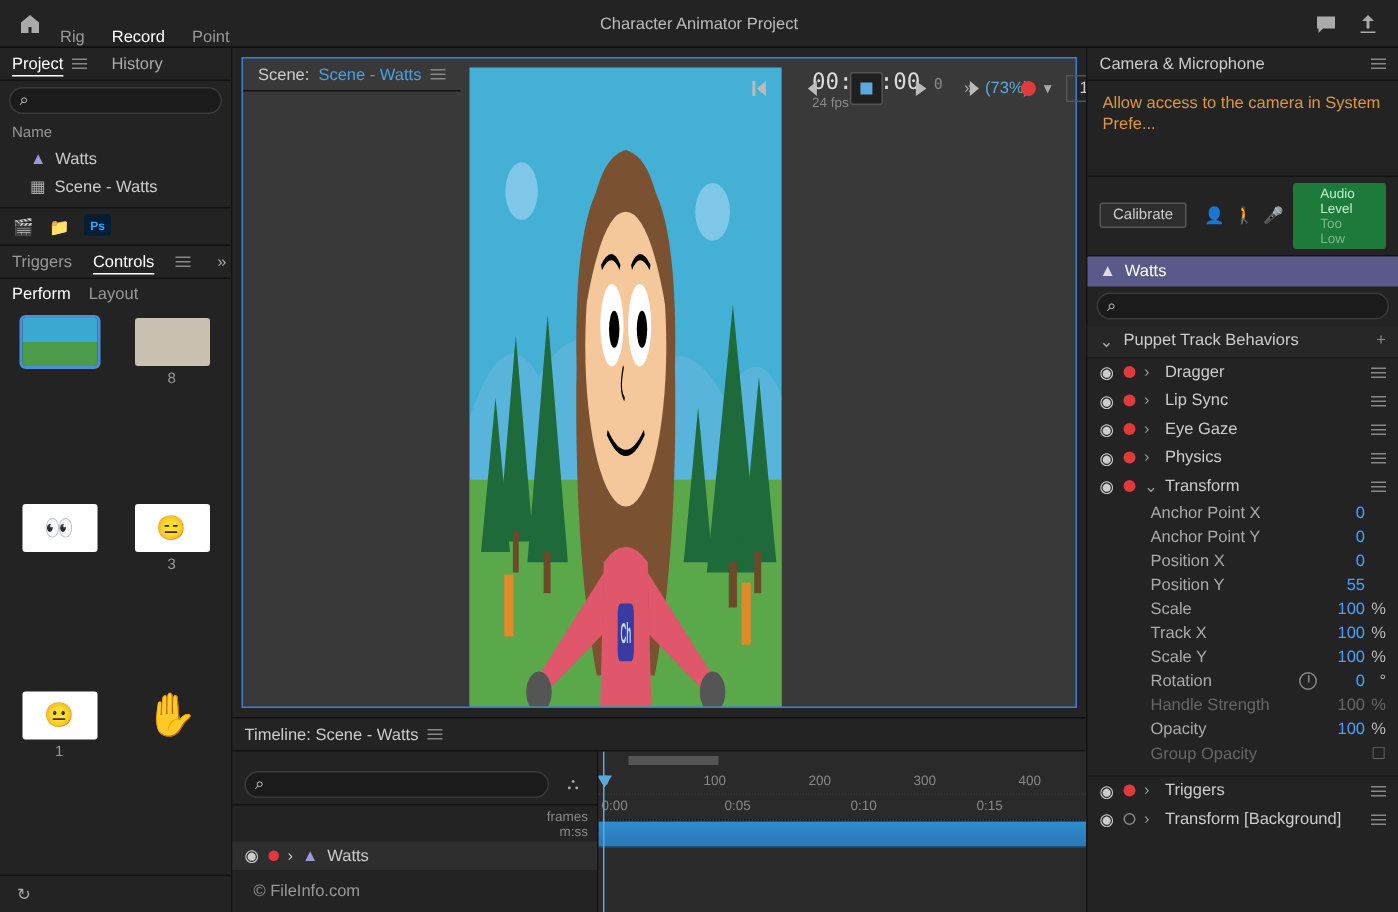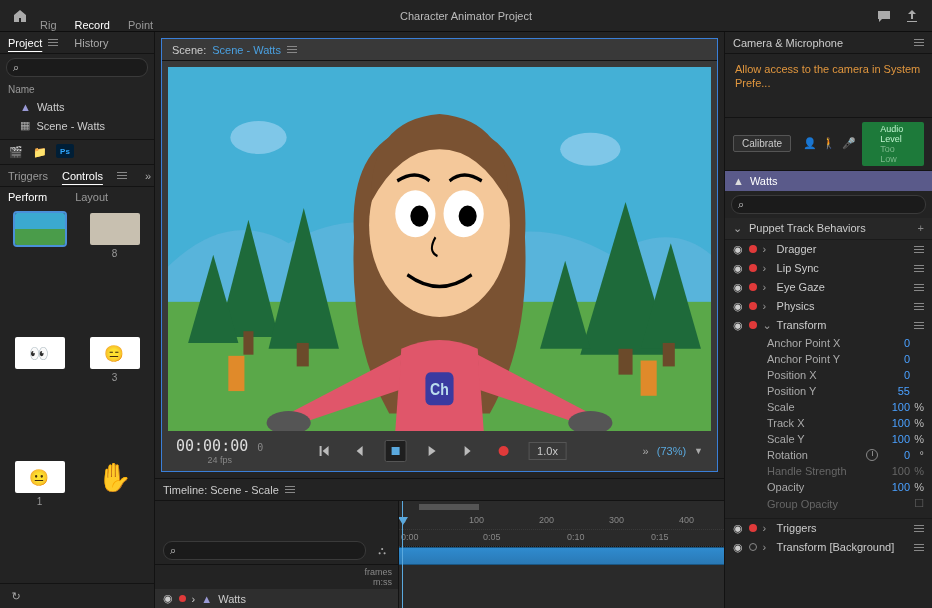--- a/index.html
+++ b/index.html
@@ -22,31 +22,31 @@
 .search-box { margin:4px 6px; padding:2px 6px; background:#1b1b1b; border:1px solid #3a3a3a; border-radius:9px; display:flex; align-items:center; gap:4px;}
 .search-box input { flex:1; background:transparent; border:none; color:#ccc; font-size:11px; outline:none; }
 .project-list { padding:0 0 4px 0; }
 .project-list .label { padding:3px 8px; color:#999; font-size:10px;}
 .project-list .item { padding:3px 8px 3px 20px; display:flex; align-items:center; gap:6px; cursor:pointer;}
 .toolbar-icons { display:flex; gap:8px; padding:4px 8px; border-top:1px solid #131313; border-bottom:1px solid #131313;}
 .sub-tabs { display:flex; gap:14px; padding:0 8px; height:22px; align-items:center; border-bottom:1px solid #131313;}
 .sub-tabs span { color:#999; cursor:pointer;}
 .sub-tabs span.active { color:#fff; text-decoration:underline; text-underline-offset:4px;}
 .sub-tabs .ham { margin-left:auto; color:#aaa;}
-.perform-tabs { display:flex; gap:28px; padding:4px 8px;}
+.perform-tabs { display:flex; gap:12px; padding:4px 8px;}
 .perform-tabs span { color:#999; cursor:pointer;}
 .perform-tabs span.active { color:#fff;}
 .thumb-grid { flex:1; overflow:auto; padding:6px; display:grid; grid-template-columns:repeat(2,1fr); gap:8px; }
 .thumb { display:flex; flex-direction:column; align-items:center; gap:3px;}
 .thumb .box { width:50px; height:32px; background:#fff; border-radius:2px; display:flex; align-items:center; justify-content:center; font-size:16px; color:#000;}
 .thumb .box.selected { outline:2px solid #4a90d9;}
 .thumb .num { font-size:10px; color:#999;}
 .scene-bar { height:22px; display:flex; align-items:center; padding:0 10px; gap:6px; border-bottom:1px solid #131313;}
 .scene-bar .scn { color:#4aa0e0;}
-.scene-canvas { flex:1; margin:6px; border:1px solid #3a7fd8; background:#393939; display:flex; flex-direction:column;text-align:center;}
+.scene-canvas { flex:1; margin:6px; border:1px solid #3a7fd8; background:#393939; display:flex; flex-direction:row;}
 .stage-wrap { flex:1; display:flex; align-items:center; justify-content:center; padding:6px 6px 0 6px;}
 .stage { width:100%; height:100%; background:#3ba9d0; position:relative; overflow:hidden;}
 .playback { height:40px; display:flex; align-items:center; padding:0 14px; gap:14px; position:relative;}
 .playback .tc { display:flex; flex-direction:column;}
 .playback .tc .big { font-size:15px; color:#ddd; font-family:monospace;}
 .playback .tc .small { font-size:9px; color:#888;}
 .playback .controls { position:absolute; left:50%; transform:translateX(-50%); display:flex; gap:14px; align-items:center;}
 .ctrl-btn { width:22px; height:22px; display:flex; align-items:center; justify-content:center; cursor:pointer; border-radius:2px;}
 .ctrl-btn.active { background:#1f1f1f; border:1px solid #555;}
 .ctrl-btn svg { width:12px; height:12px; fill:#bbb;}
@@ -302,21 +302,21 @@
           <span style="color:#aaa">»</span>
           <span>(73%)</span>
           <span style="color:#aaa;font-size:9px">▼</span>
         </div>
       </div>
     </div>
     </div>
 
     <div class="timeline-panel">
       <div class="tl-header">
-        <span>Timeline: Scene - Scale</span>
+        <span>Timeline: Scene - Watts</span>
         <span class="ham-lines">
             <span></span>
             <span></span>
             <span></span>
           </span>
       </div>
       <div class="tl-body">
         <div class="tl-left">
           <div style="flex:1"></div>
           <div style="display:flex;align-items:center;gap:8px;padding:4px 8px;">
@@ -332,20 +332,21 @@
               <div>m:ss</div>
             </div>
           </div>
           <div class="tl-track-head">
             <span class="eye-icon"></span>
             <span class="rec-dot" style="width:7px;height:7px"></span>
             <span class="chevd"></span>
             <span style="color:#9a9ad6">▲</span>
             <span>Watts</span>
           </div>
+          <div class="footer">© FileInfo.com</div>
         </div>
         <div class="tl-right">
           <div style="height:12px;position:relative">
               <div style="position:absolute;left:20px;top:3px;width:60px;height:6px;background:#555"></div>
             </div>
           <div class="tl-ruler">
             <div class="ruler-row">
               <span class="tick" style="left:2px">0</span>
               <span class="tick" style="left:70px">100</span>
               <span class="tick" style="left:140px">200</span>

